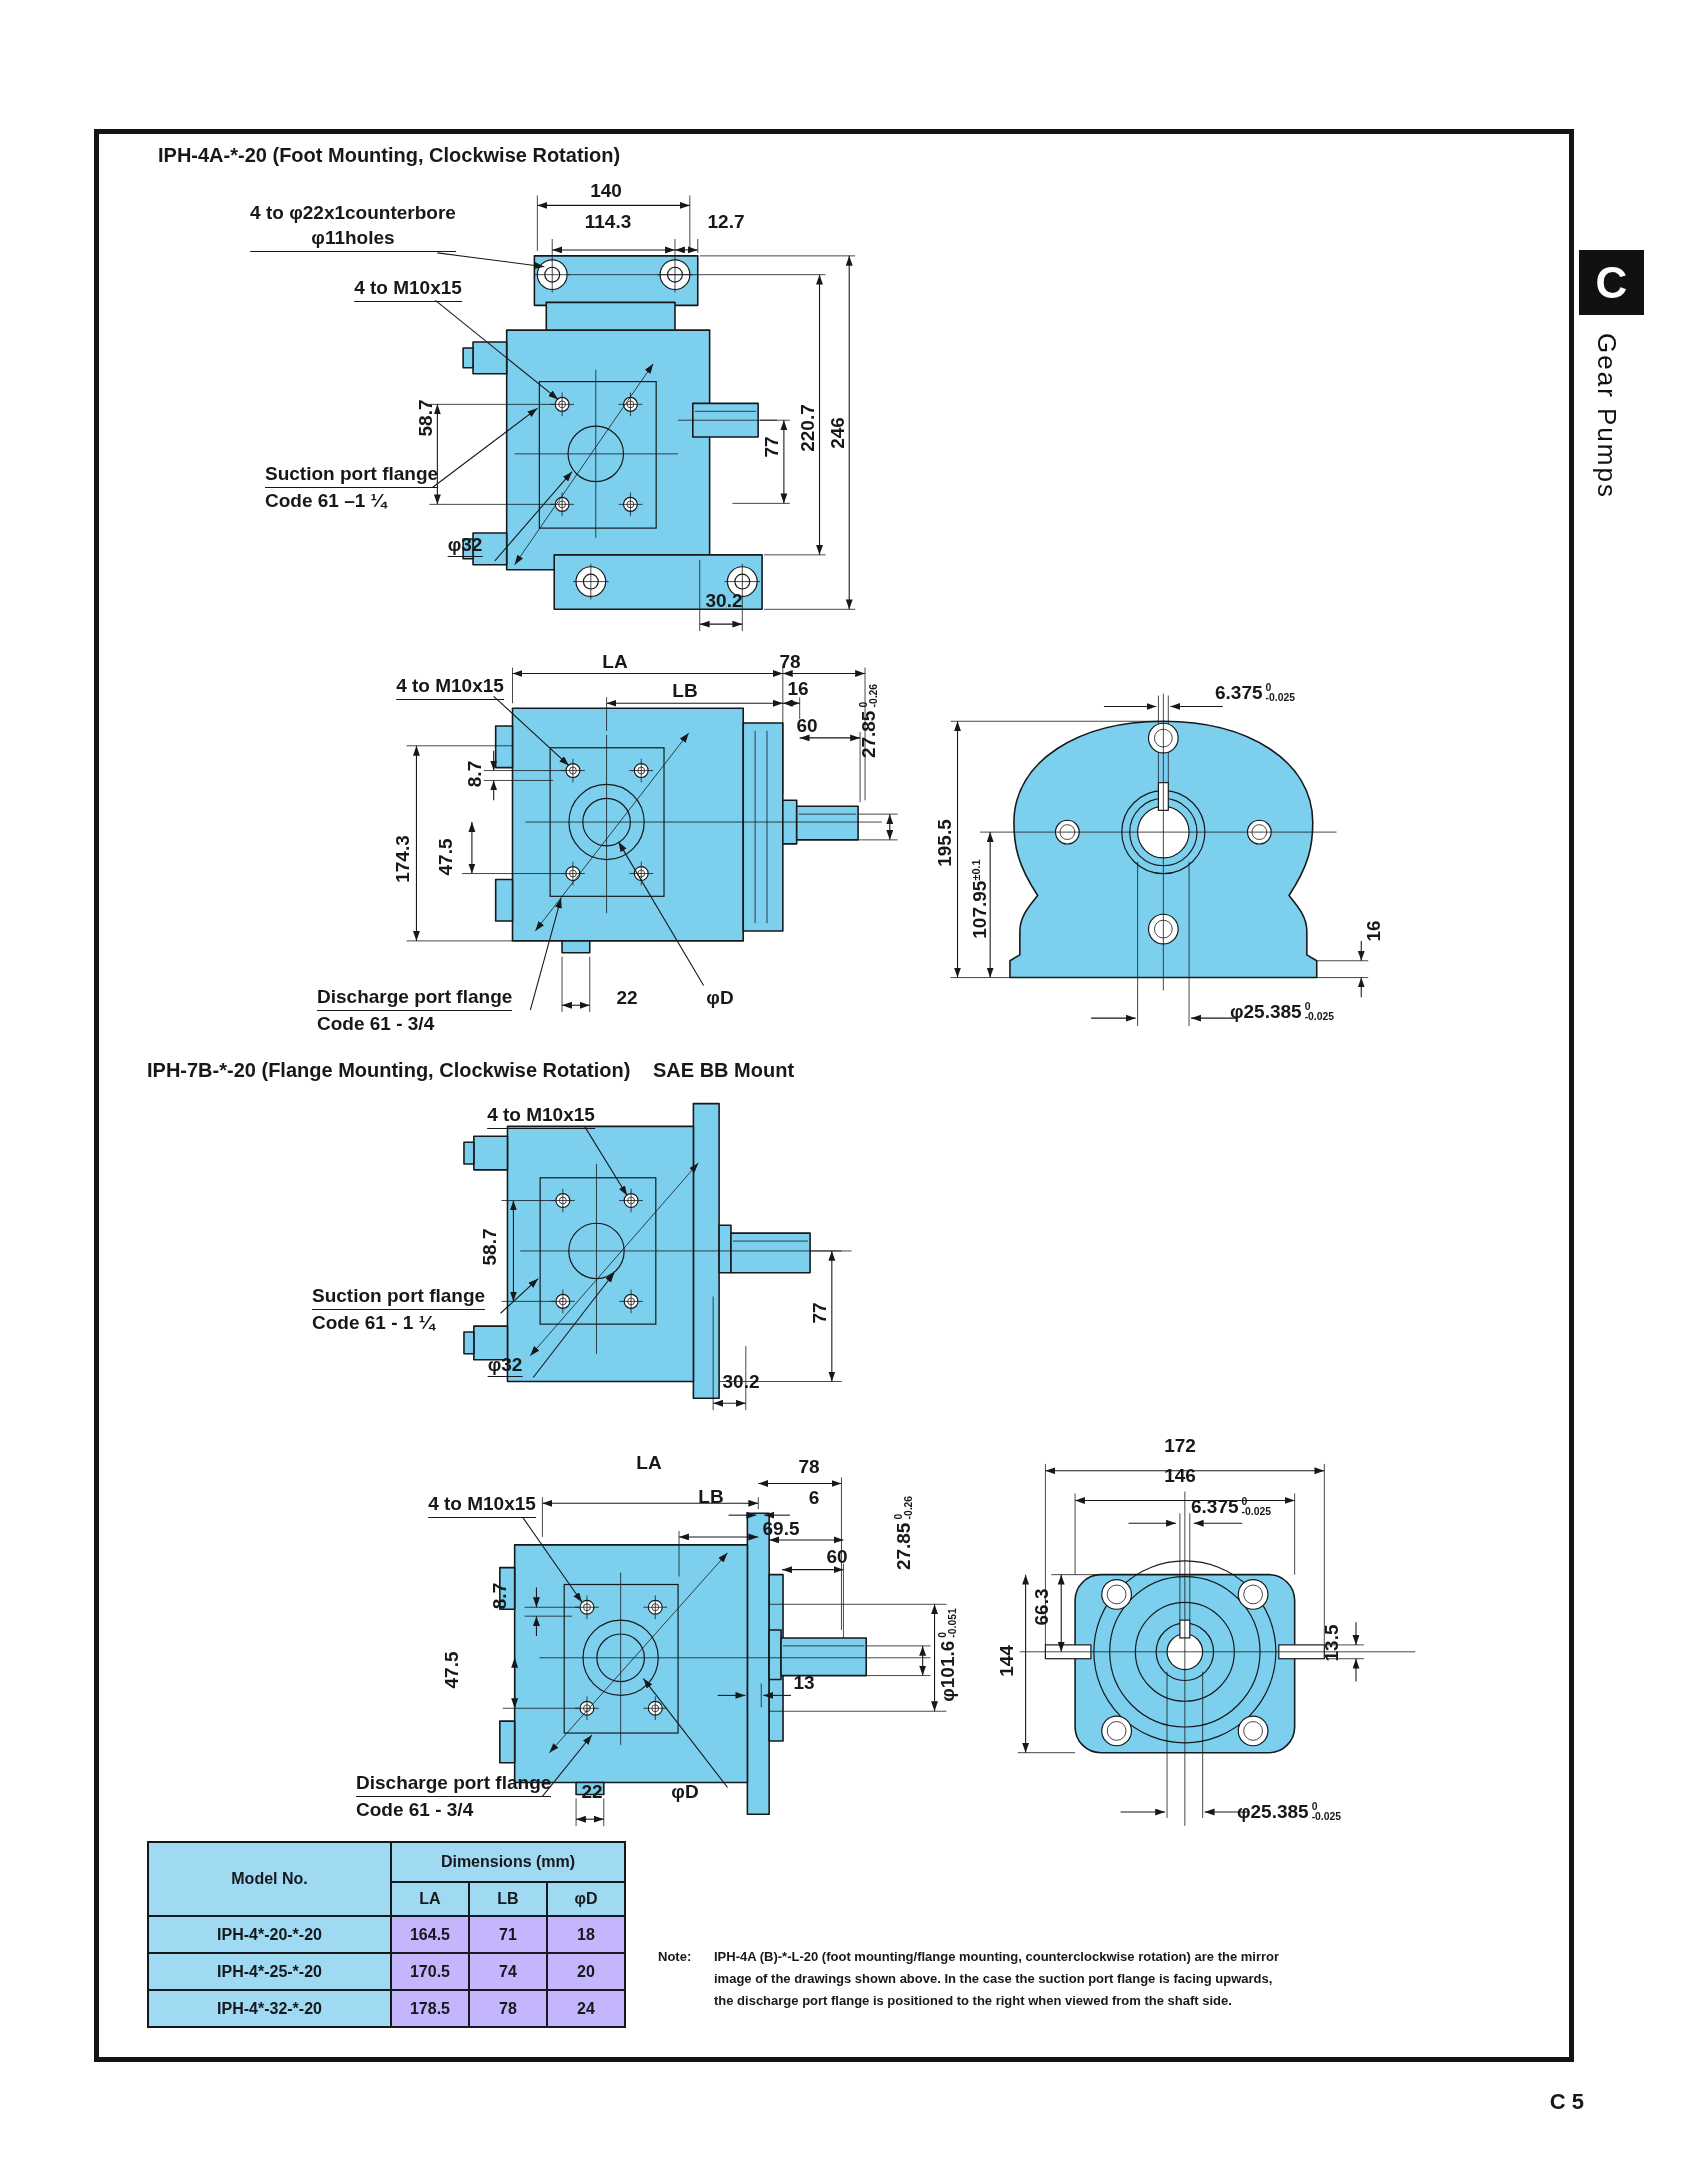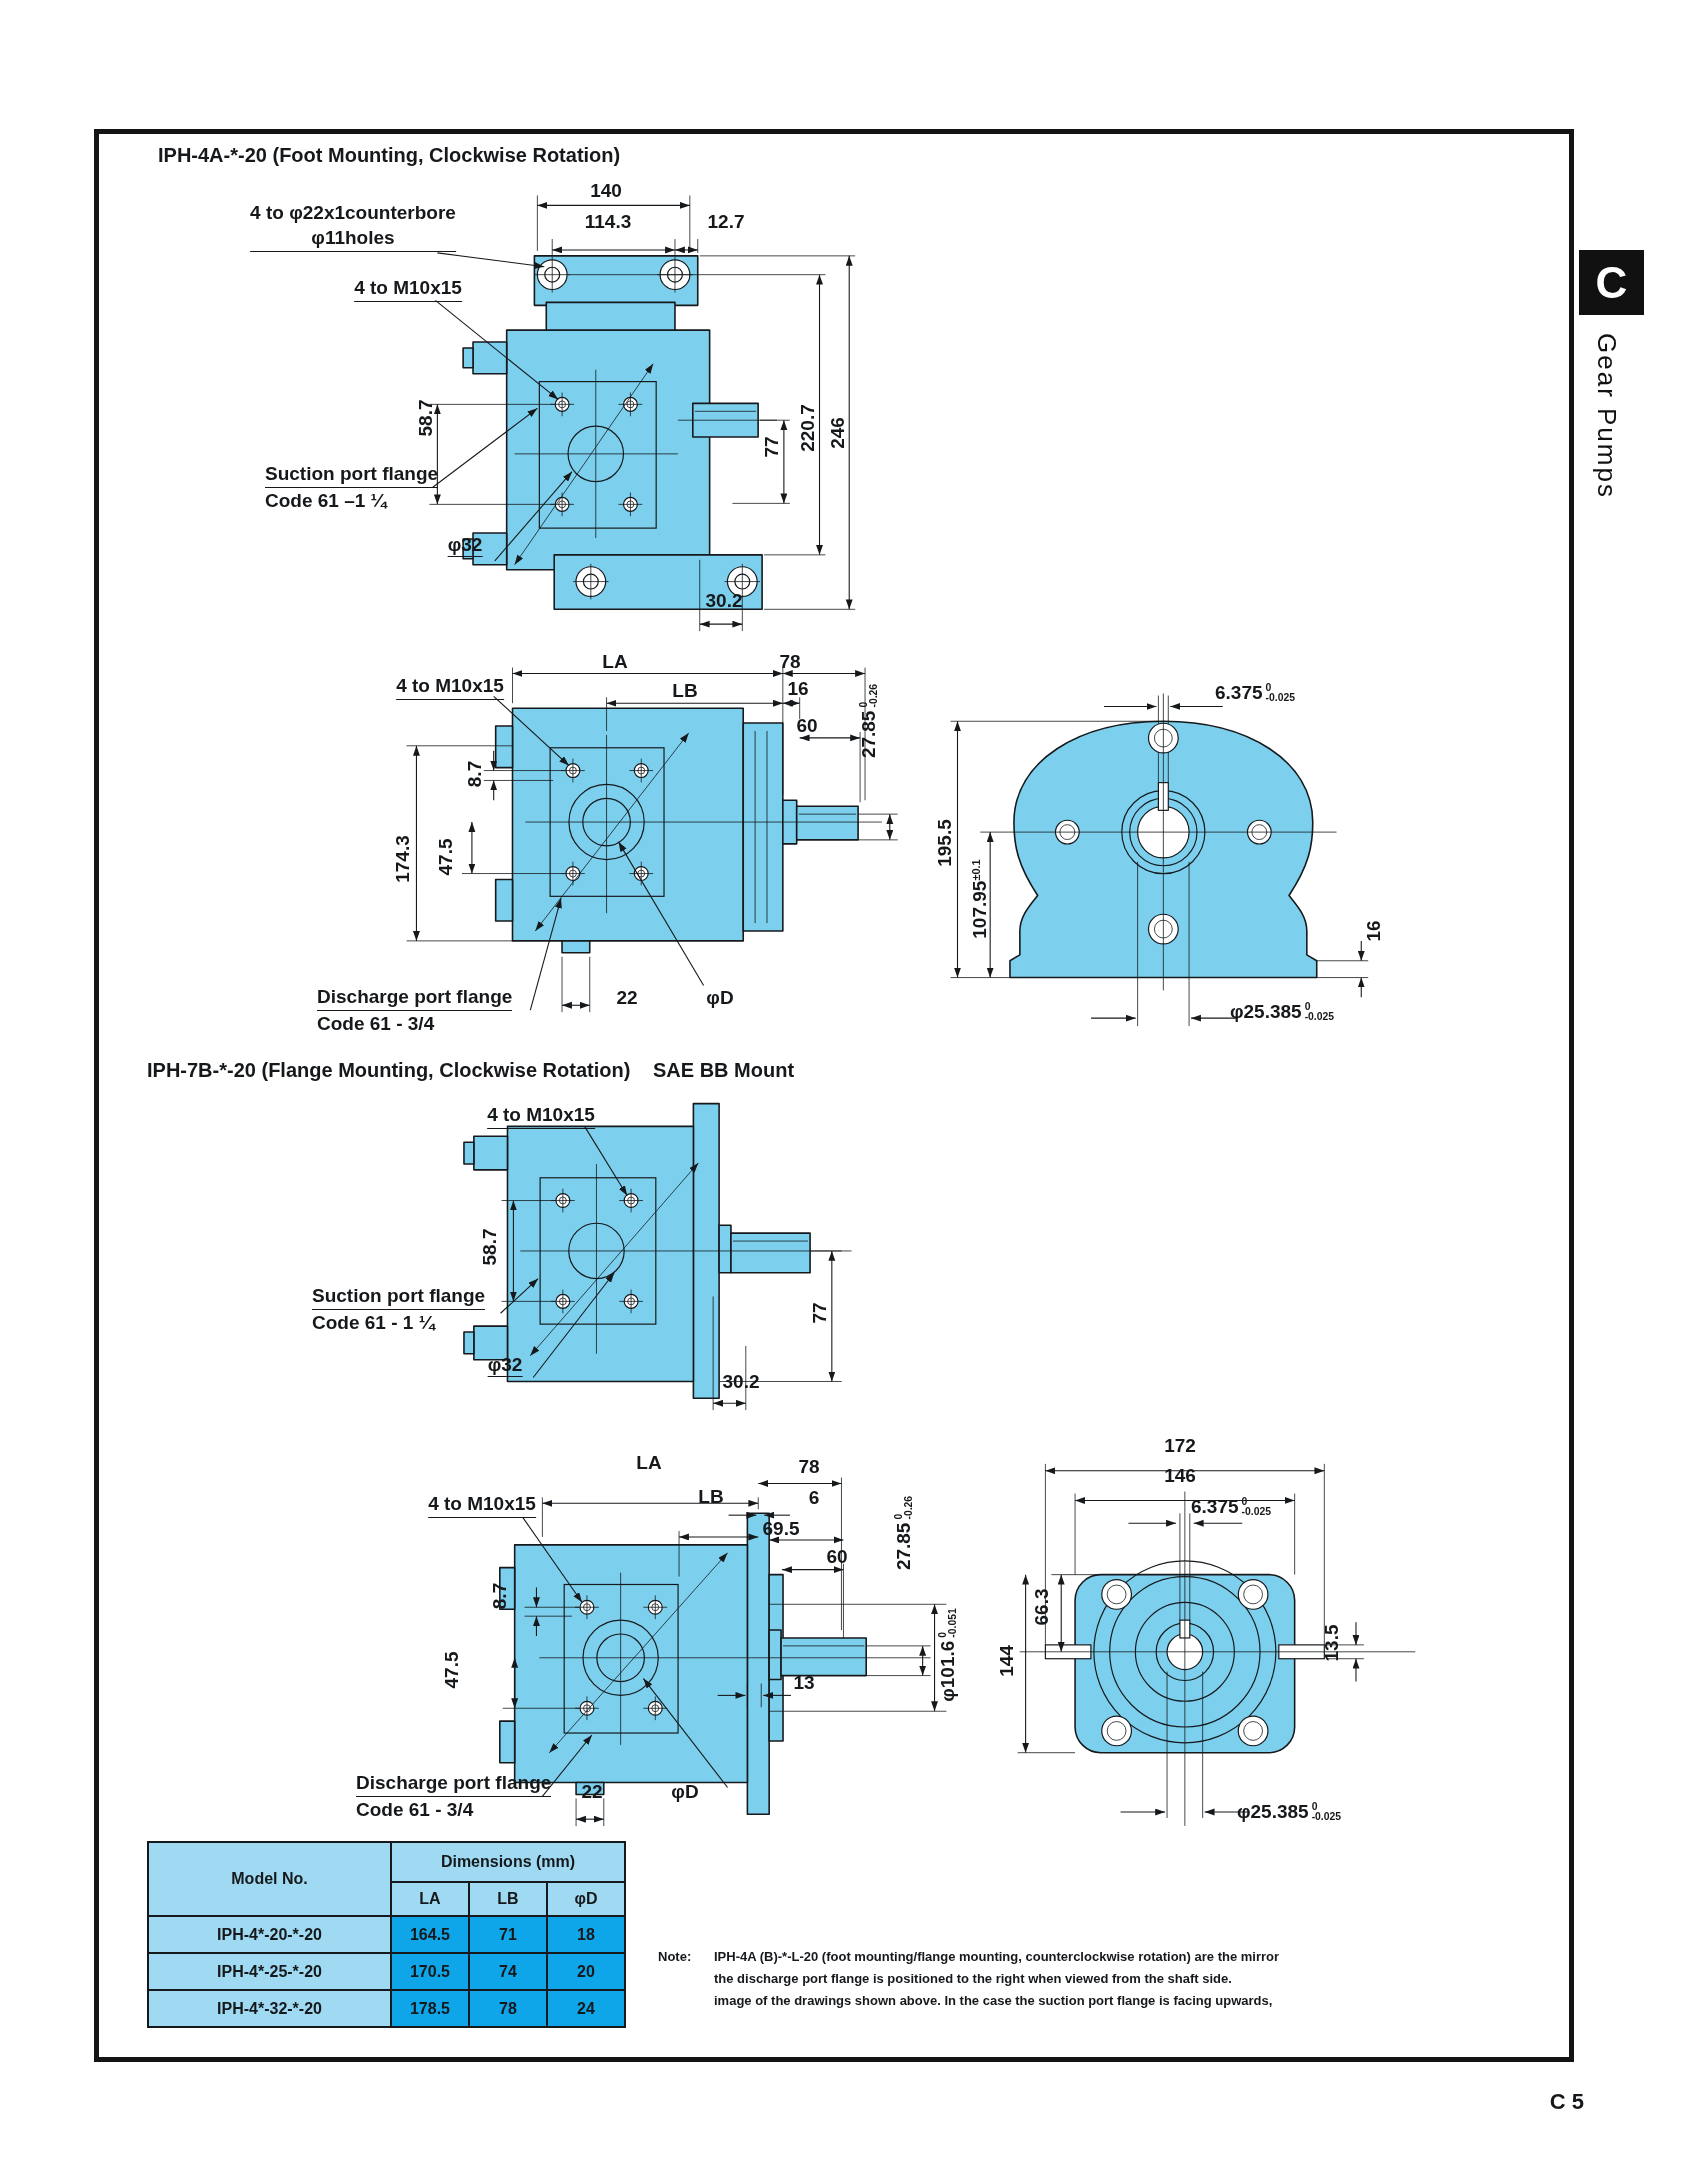--- a/index.html
+++ b/index.html
@@ -24,21 +24,21 @@
   .tw{display:flex;align-items:center;gap:3px;}
   .tol{display:inline-flex;flex-direction:column;font-size:10.4px;line-height:10px;
        font-weight:bold;text-align:left;}
   .sup{font-size:11px;vertical-align:6px;}
   table.dims{position:absolute;left:147px;top:1841px;border-collapse:collapse;
              font-weight:bold;font-size:16px;text-align:center;}
   table.dims td,table.dims th{border:2px solid #16191c;padding:0;}
   .hdr{background:#9FD9F2;}
   .cw-model{width:241px;} .cw-v{width:76px;}
   .rh1{height:40px;} .rh2{height:34px;} .rhd{height:37px;}
-  .cell-w{background:#0ea5e9;}
+  .cell-w{background:#c4b5fd;}
   #note{position:absolute;left:658px;top:1946px;width:851px;font-size:13px;
         font-weight:bold;line-height:22px;}
   #note .nlbl{position:absolute;left:0;top:0;}
   #note .ntxt{margin-left:56px;}
   #side-tab{position:absolute;left:1579px;top:250px;width:65px;height:65px;background:#111;
             color:#fff;font-weight:bold;font-size:44px;display:flex;align-items:center;
             justify-content:center;}
   #side-label{position:absolute;left:1591px;top:333px;writing-mode:vertical-rl;
               font-size:26px;color:#111;letter-spacing:2px;}
   #page-num{position:absolute;left:1485px;top:2089px;width:99px;text-align:right;
@@ -583,22 +583,22 @@
     <td class="cell-w">78</td>
     <td class="cell-w">24</td>
   </tr>
 </tbody>
     </table>
 
 <div id="note">
   <span class="nlbl">Note:</span>
   <div class="ntxt">
     <div>IPH-4A (B)-*-L-20 (foot mounting/flange mounting, counterclockwise rotation) are the mirror</div>
+    <div>image of the drawings shown above. In the case the suction port flange is facing upwards,</div>
     <div>the discharge port flange is positioned to the right when viewed from the shaft side.</div>
-    <div>image of the drawings shown above. In the case the suction port flange is facing upwards,</div>
   </div>
 </div>
 
 <div id="side-tab">C</div>
 <div id="side-label">Gear Pumps</div>
 <div id="page-num">C 5</div>
 
 </div>
 
 

